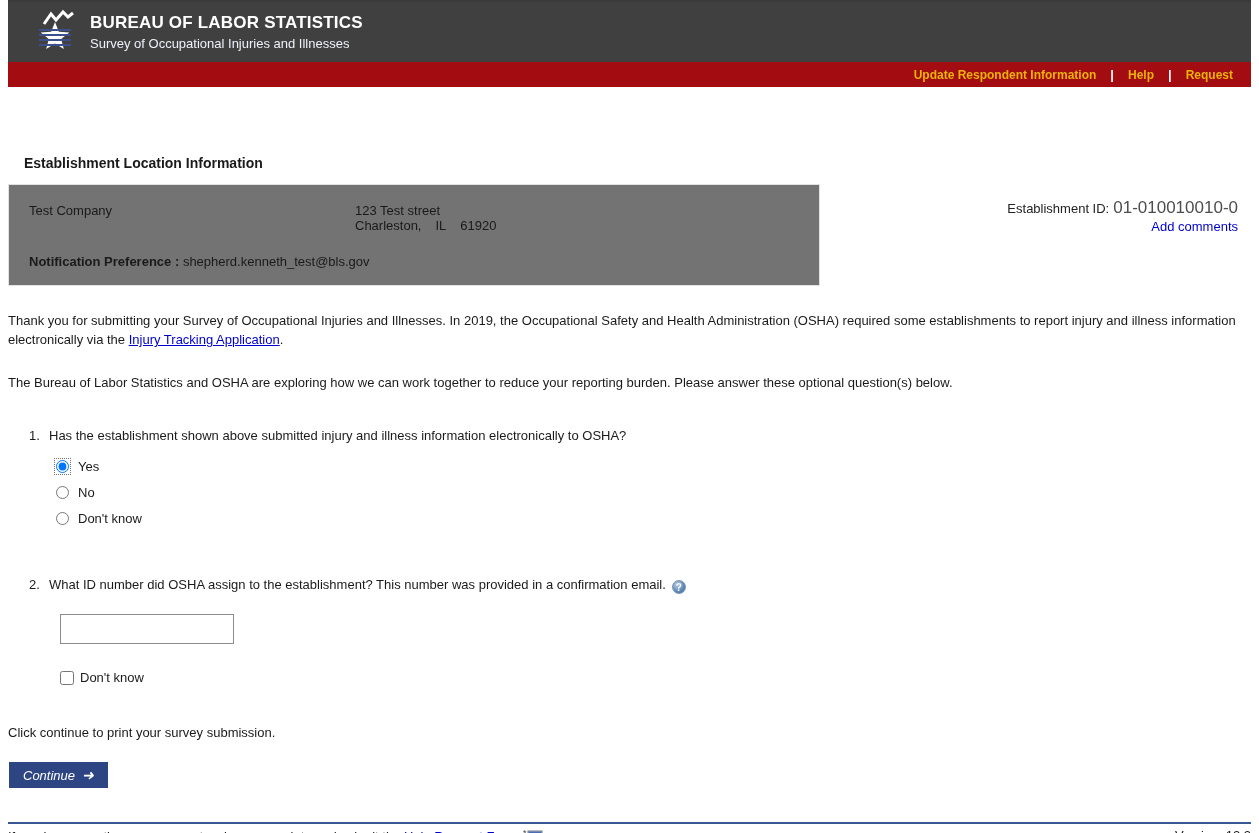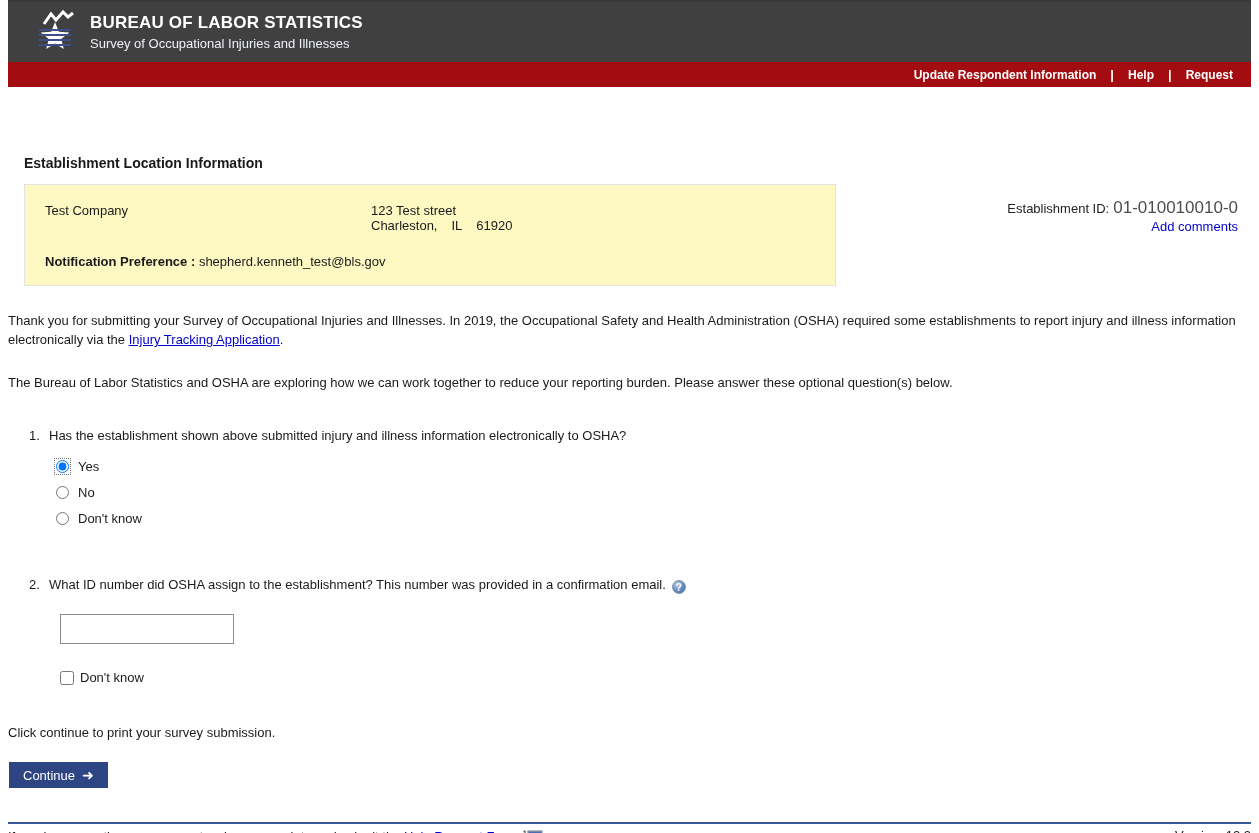--- a/index.html
+++ b/index.html
@@ -40,21 +40,21 @@
   .redbar {
     background: #A30C10;
     height: 25px;
     display: flex;
     justify-content: flex-end;
     align-items: center;
     padding-right: 18px;
     gap: 0;
   }
   .redbar a {
-    color: #ffffff;
+    color: #eab308;
     font-weight: bold;
     font-size: 12px;
     text-decoration: none;
     cursor: pointer;
   }
   .redbar .pipe {
     color: #ffffff;
     font-weight: bold;
     font-size: 13px;
     margin: 0 14px;
@@ -77,23 +77,23 @@
     cursor: pointer;
     margin-top: 1px;
   }
   .section-heading {
     margin: 68px 0 0 16px;
     font-size: 14px;
     font-weight: bold;
     color: #1a1a1a;
   }
   .location-box {
-    margin: 13px 0 0 16px;
+    margin: 13px 0 0 0;
     width: 812px;
-    background: #fef9c3;
+    background: #737373;
     border: 1px solid #e2e2e2;
     padding: 18px 20px 16px 20px;
   }
   .loc-row { display: flex; }
   .loc-company { width: 326px; }
   .addr-line2 span { display: inline-block; }
   .addr-state { margin-left: 14px; }
   .addr-zip { margin-left: 14px; }
   .notif-row { margin-top: 21px; }
   .notif-label { font-weight: bold; }
@@ -153,20 +153,21 @@
     color: #ffffff;
     border: 1px solid #2E4584;
     font-family: "Liberation Sans", sans-serif;
     font-size: 13px;
     height: 26px;
     padding: 0 13px;
     cursor: pointer;
     display: inline-flex;
     align-items: center;
     gap: 7px;
+    font-style: italic;
   }
   .continue-arrow { font-size: 14px; line-height: 1; }
   
   .footer {
     margin-top: 34px;
     border-top: 2px solid #3A5795;
     padding-top: 4px;
     display: flex;
     justify-content: space-between;
     align-items: flex-start;

